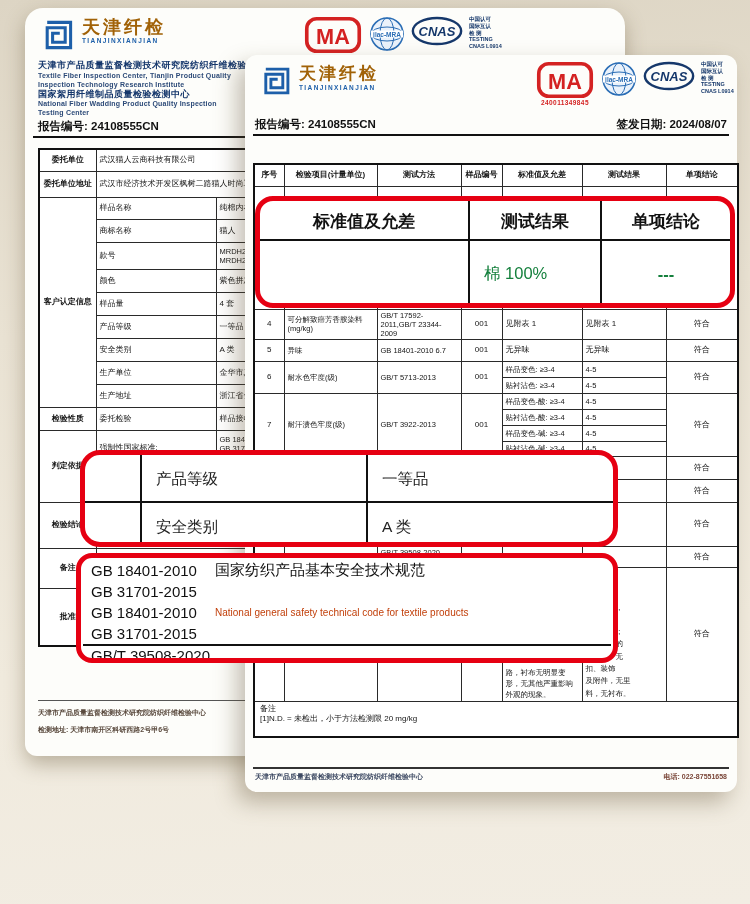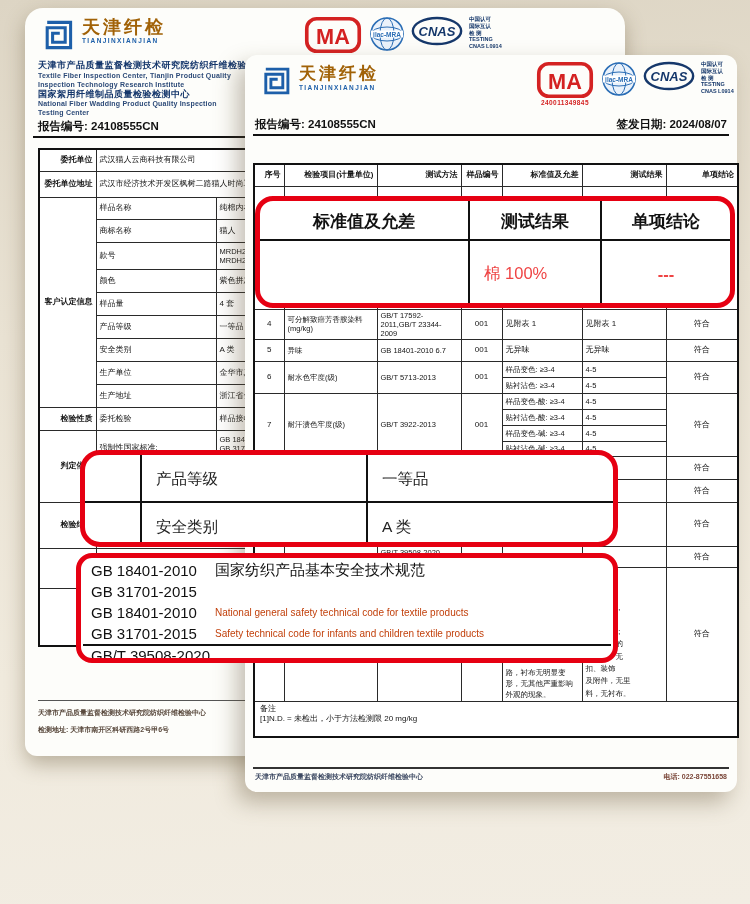--- a/index.html
+++ b/index.html
@@ -18,39 +18,39 @@
 .pre{white-space:pre-line}
 .cnl{font-size:9px;font-weight:bold;color:#14366b;line-height:10.5px;letter-spacing:.5px}
 .enl{font-size:7px;font-weight:bold;color:#2c4a78;line-height:9px;letter-spacing:.2px}
 .repno{font-size:11.5px;font-weight:bold;color:#111}
 .rule{background:#111}
 .title{font-size:13.5px;font-weight:bold;color:#111;text-align:center;width:100%}
 table{border-collapse:collapse;position:absolute;table-layout:fixed;background:#fff}
 td{border:1px solid #2a2a2a;font-size:8px;color:#151515;padding:1px 3px;vertical-align:middle;overflow:hidden;line-height:10px}
 .ft{left:8px;top:108px;width:484px;border:2px solid #111}
 .bt{left:13px;top:140px;width:560px;border:2px solid #111}
-.hc{font-weight:bold;text-align:right}
+.hc{font-weight:bold;text-align:center}
 .c{text-align:center}
 .sm{font-size:7.5px;line-height:9px}
 tr.h22{height:22px}tr.h123{height:123px}tr.h30{height:30px}tr.h16{height:16px}tr.h15{height:15px}
 tr.h23{height:23px}tr.h44{height:44px}tr.h17{height:17px}tr.h133{height:133px}tr.h36{height:36px}
 tr.h26{height:26px}tr.h27{height:27px}tr.h40{height:40px}tr.h46{height:46px}tr.h58{height:58px}
 .note-cell{vertical-align:top;padding:2px 5px}
 .app{vertical-align:top;padding-top:34px;line-height:12.3px;font-size:7.5px}
 .btm{vertical-align:bottom;line-height:11px;font-size:7.5px}
 .footer-sm{font-size:7px;color:#3e4a63;font-weight:bold}
 .footer-ph{font-size:7px;color:#7a4638;font-weight:bold}
 .co{position:absolute;background:#fff;border:5px solid #e60012;z-index:10}
 .co1{left:255px;top:196px;width:480px;height:112px;border-radius:18px}
 .co2{left:80px;top:450px;width:538px;height:97px;border-radius:20px}
 .co3{left:76px;top:553px;width:542px;height:110px;border-radius:16px;overflow:hidden;padding-top:2px}
 .vline{position:absolute;width:2px;background:#111;top:0;bottom:0}
 .hline{position:absolute;height:2px;background:#111;left:0;right:0}
 .co-h{position:absolute;font-size:17px;font-weight:bold;color:#111;text-align:center}
-.co-v{position:absolute;font-size:16.5px;color:#ef4444}
+.co-v{position:absolute;font-size:16.5px;color:#15803d}
 .co2 .lab,.co2 .val{position:absolute;font-size:15.5px;color:#222}
 .std-line{display:flex;align-items:center;height:21px;padding-left:10px}
 .std-code{width:124px;flex:none;font-size:15px;color:#111}
 .std-desc{font-size:15px;color:#111;white-space:nowrap}
 .std-desc-en{font-size:10px;color:#c2410c;white-space:nowrap}
 .divider{height:2px;background:#111;margin:0 2px}
 .std-bline{display:flex;align-items:center;height:19px;padding-left:10px}
 .std-bcode{width:140px;flex:none;font-size:15px;color:#111}
 svg{display:block}
 </style>
@@ -409,19 +409,18 @@
   </div>
   <div class="std-line">
     <span class="std-code">GB 31701-2015</span>
   </div>
   <div class="std-line">
     <span class="std-code">GB 18401-2010</span>
     <span class="std-desc-en">National general safety technical code for textile products</span>
   </div>
   <div class="std-line">
     <span class="std-code">GB 31701-2015</span>
-    <span class="std-desc-en">Safety technical code for infants and children textile products</span>
   </div>
   <div class="divider"></div>
   <div class="std-bline">
     <span class="std-bcode">GB/T 39508-2020</span>
   </div>
 </div>
 
 </body></html>

